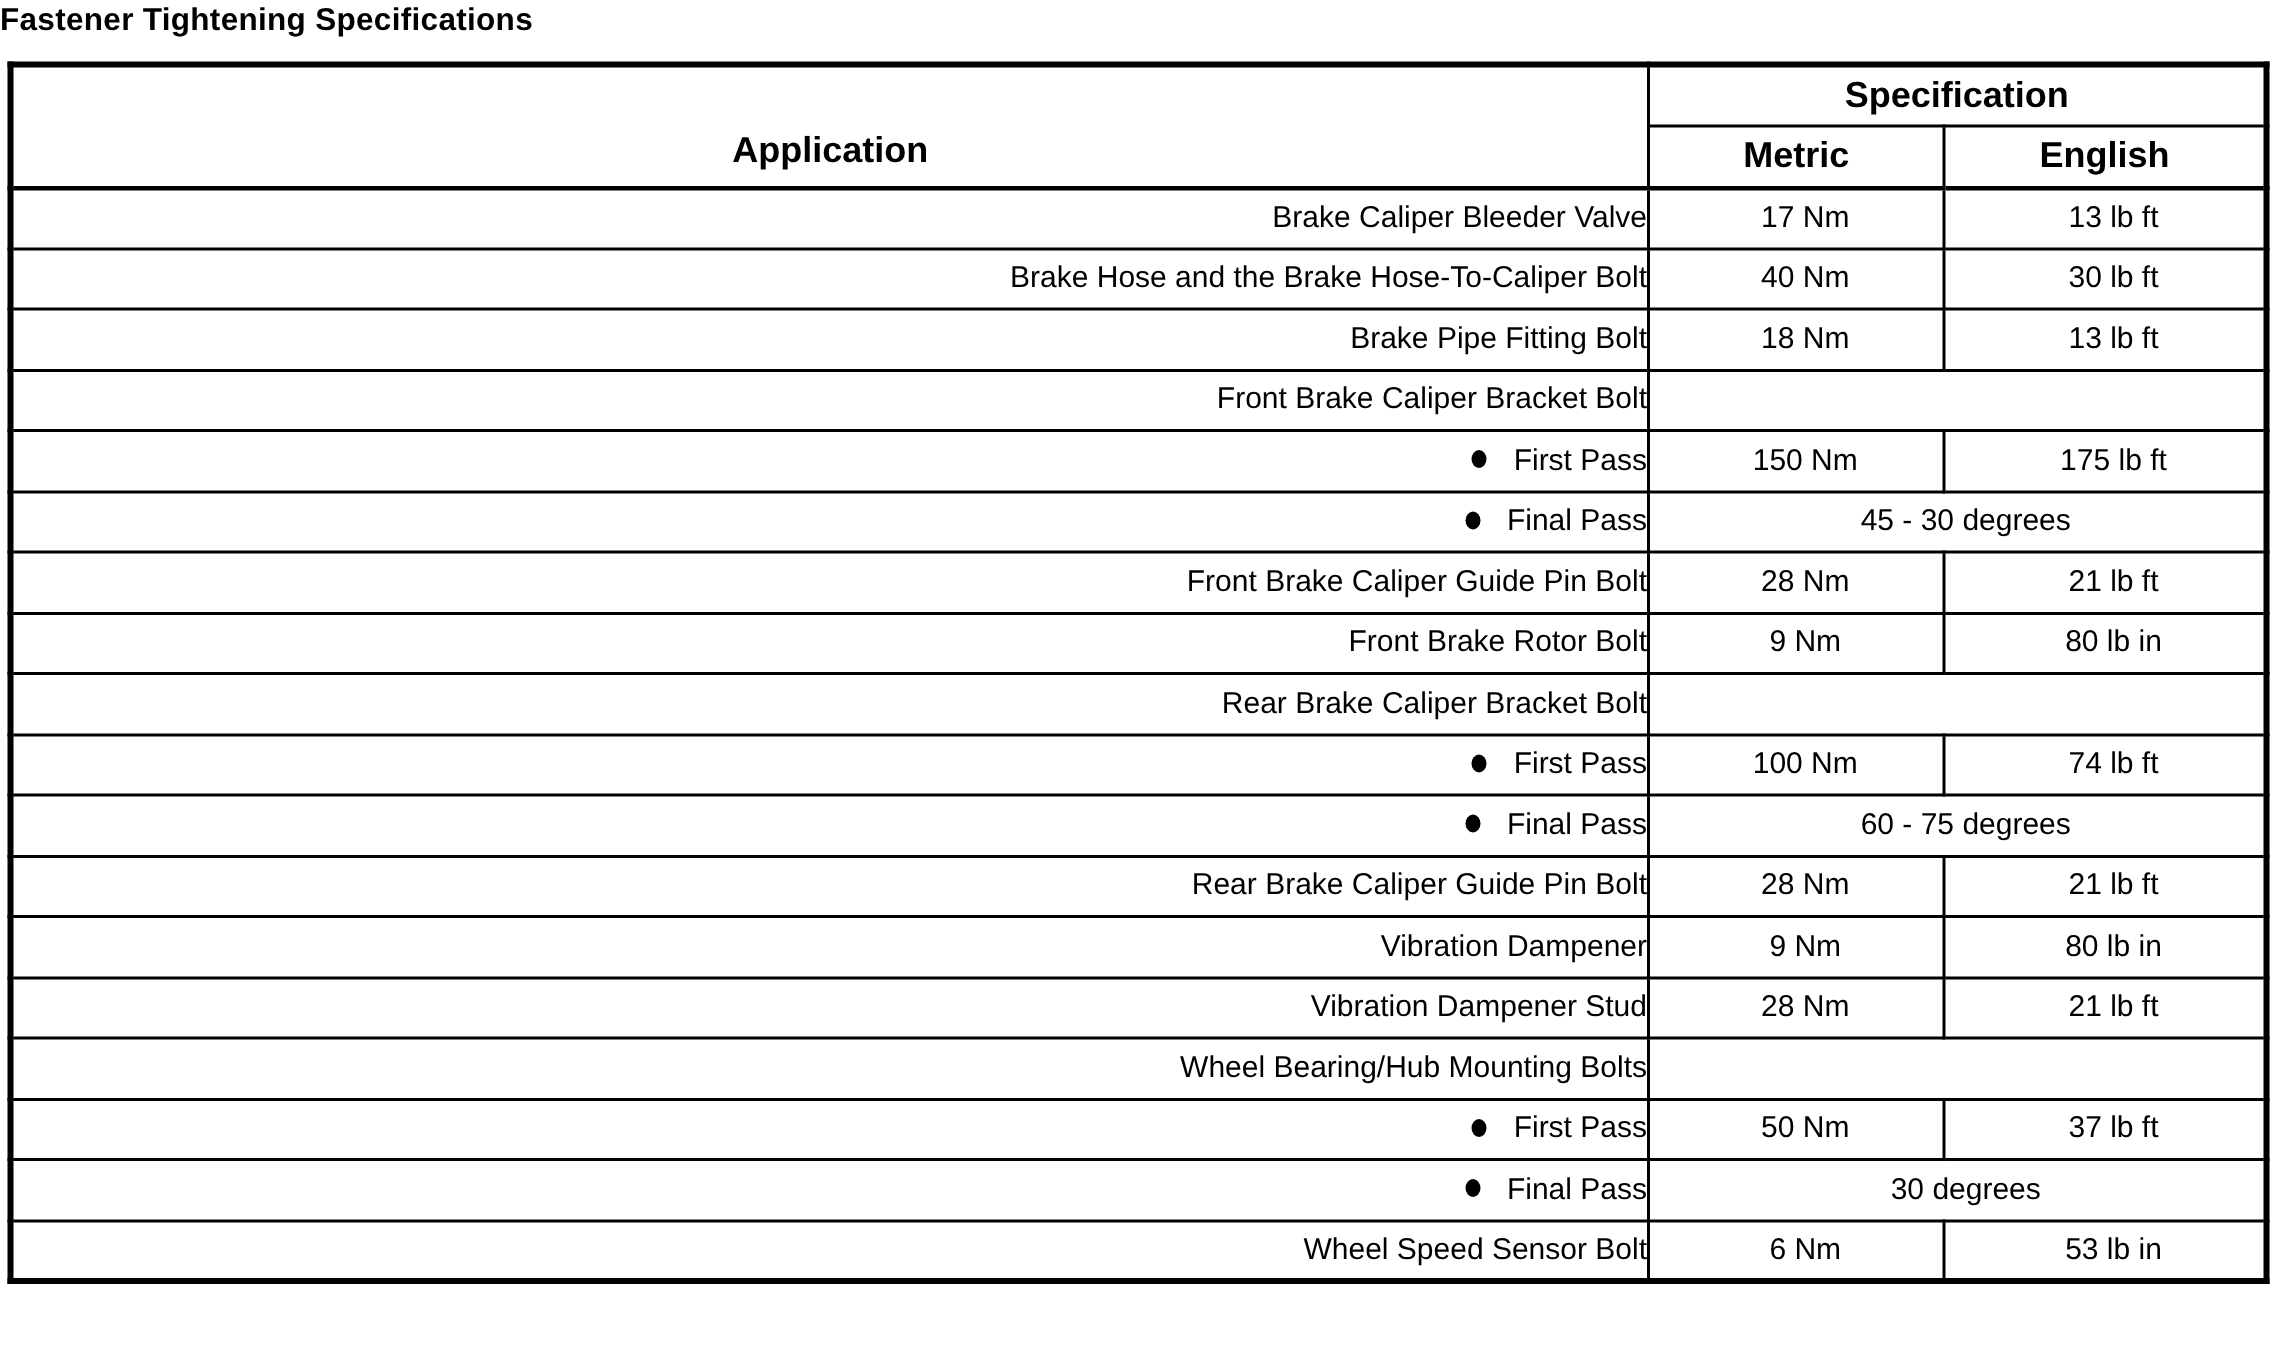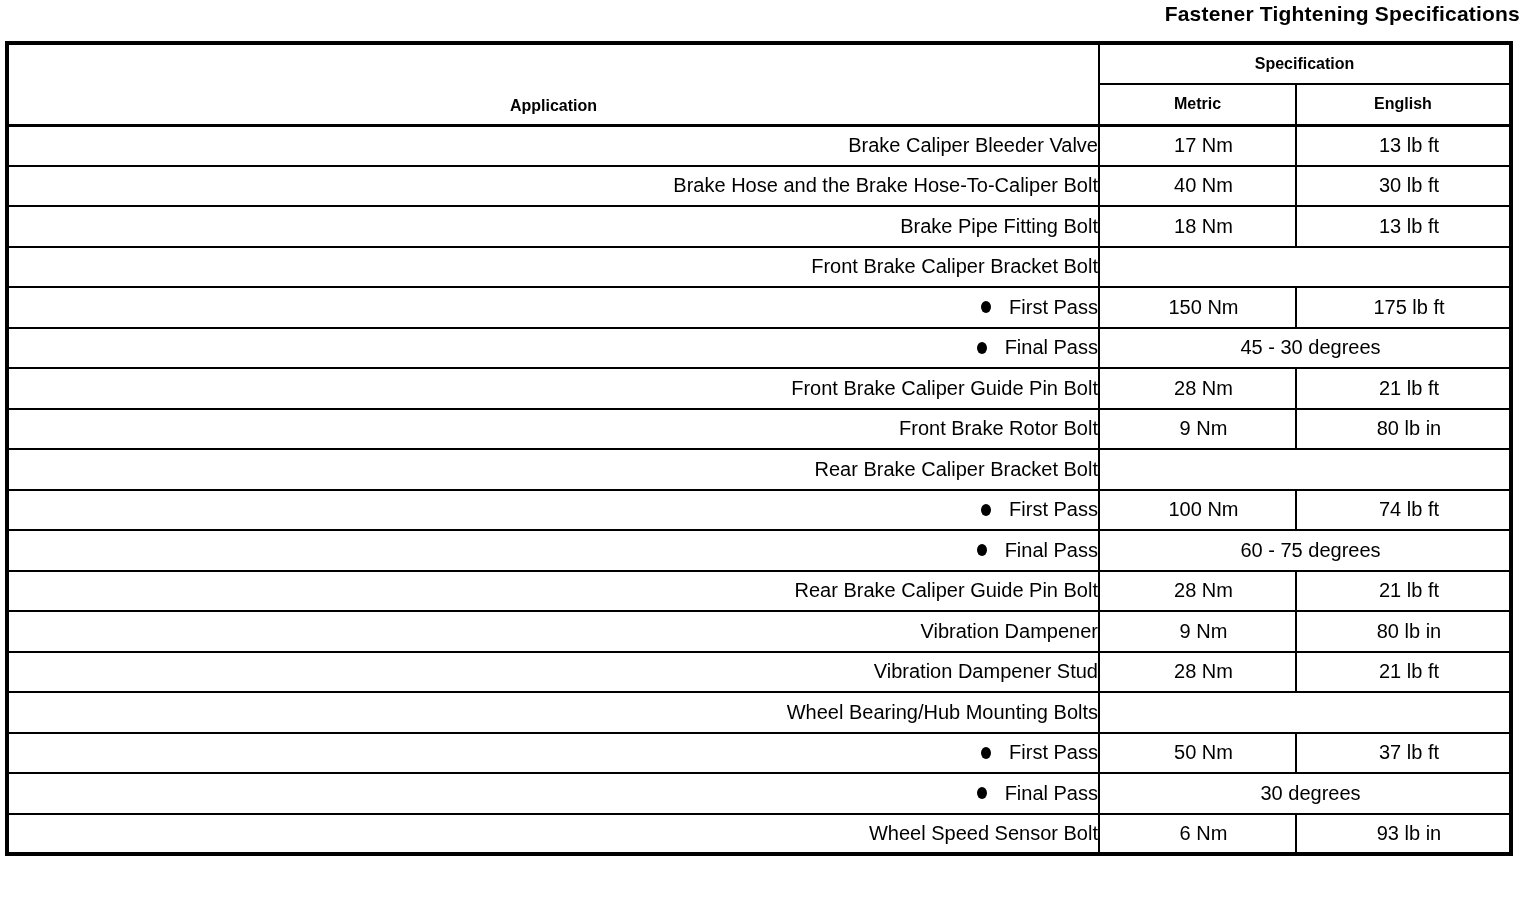--- a/index.html
+++ b/index.html
@@ -14,21 +14,21 @@
   .page {
     width: 1520px;
     height: 898px;
     position: relative;
   }
   .doc-title {
     position: absolute;
     top: 2px;
     left: 0;
     width: 1520px;
-    text-align: right;
+    text-align: left;
     font-size: 21px;
     font-weight: bold;
     letter-spacing: 0.2px;
   }
   table.spec-table {
     position: absolute;
     top: 41px;
     left: 5px;
     width: 1508px;
     border-collapse: collapse;
@@ -40,21 +40,21 @@
   }
   table.spec-table {
     border-width: 4px;
   }
   col.col-app  { width: 1092px; }
   col.col-met  { width: 197px; }
   col.col-eng  { width: 215px; }
   thead th {
     font-weight: bold;
     height: 41px;
-    font-size: 16px;
+    font-size: 24px;
   }
   thead tr.sub-header th,
   thead th.app-header {
     border-bottom-width: 3px;
   }
   th.app-header {
     vertical-align: bottom;
     padding-bottom: 9px;
   }
   tbody td {
@@ -181,18 +181,18 @@
           <td class="spec-cell">50 Nm</td>
           <td class="spec-cell">37 lb ft</td>
         </tr>
         <tr>
           <td class="app-cell"><span class="bullet"></span><span>Final Pass</span></td>
           <td colspan="2" class="spec-cell">30 degrees</td>
         </tr>
         <tr>
           <td class="app-cell"><span>Wheel Speed Sensor Bolt</span></td>
           <td class="spec-cell">6 Nm</td>
-          <td class="spec-cell">93 lb in</td>
+          <td class="spec-cell">53 lb in</td>
         </tr>
       </tbody>
   </table>
 
 </div>
 
 </body></html>

